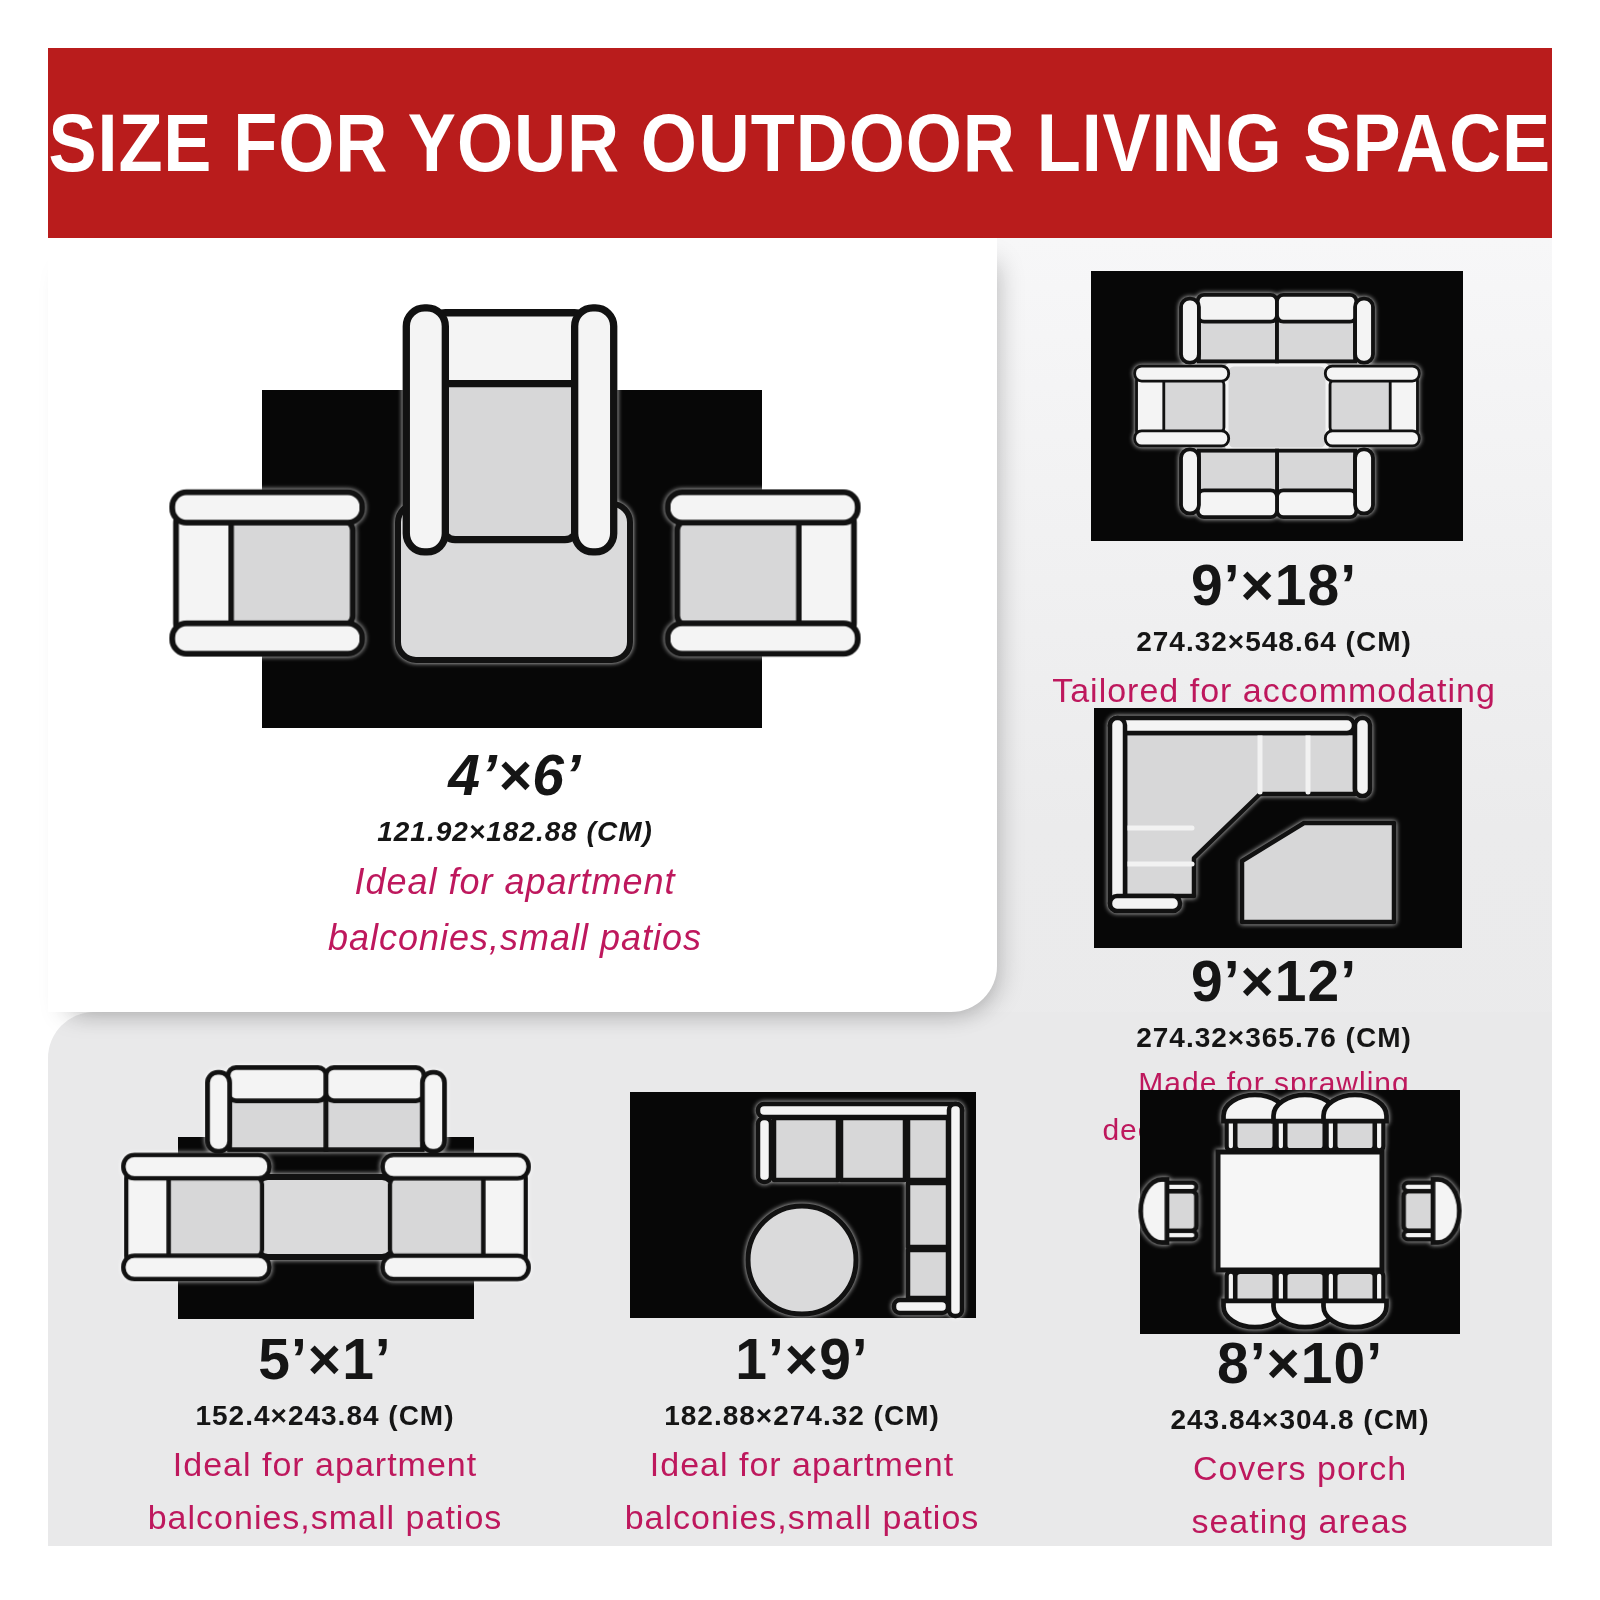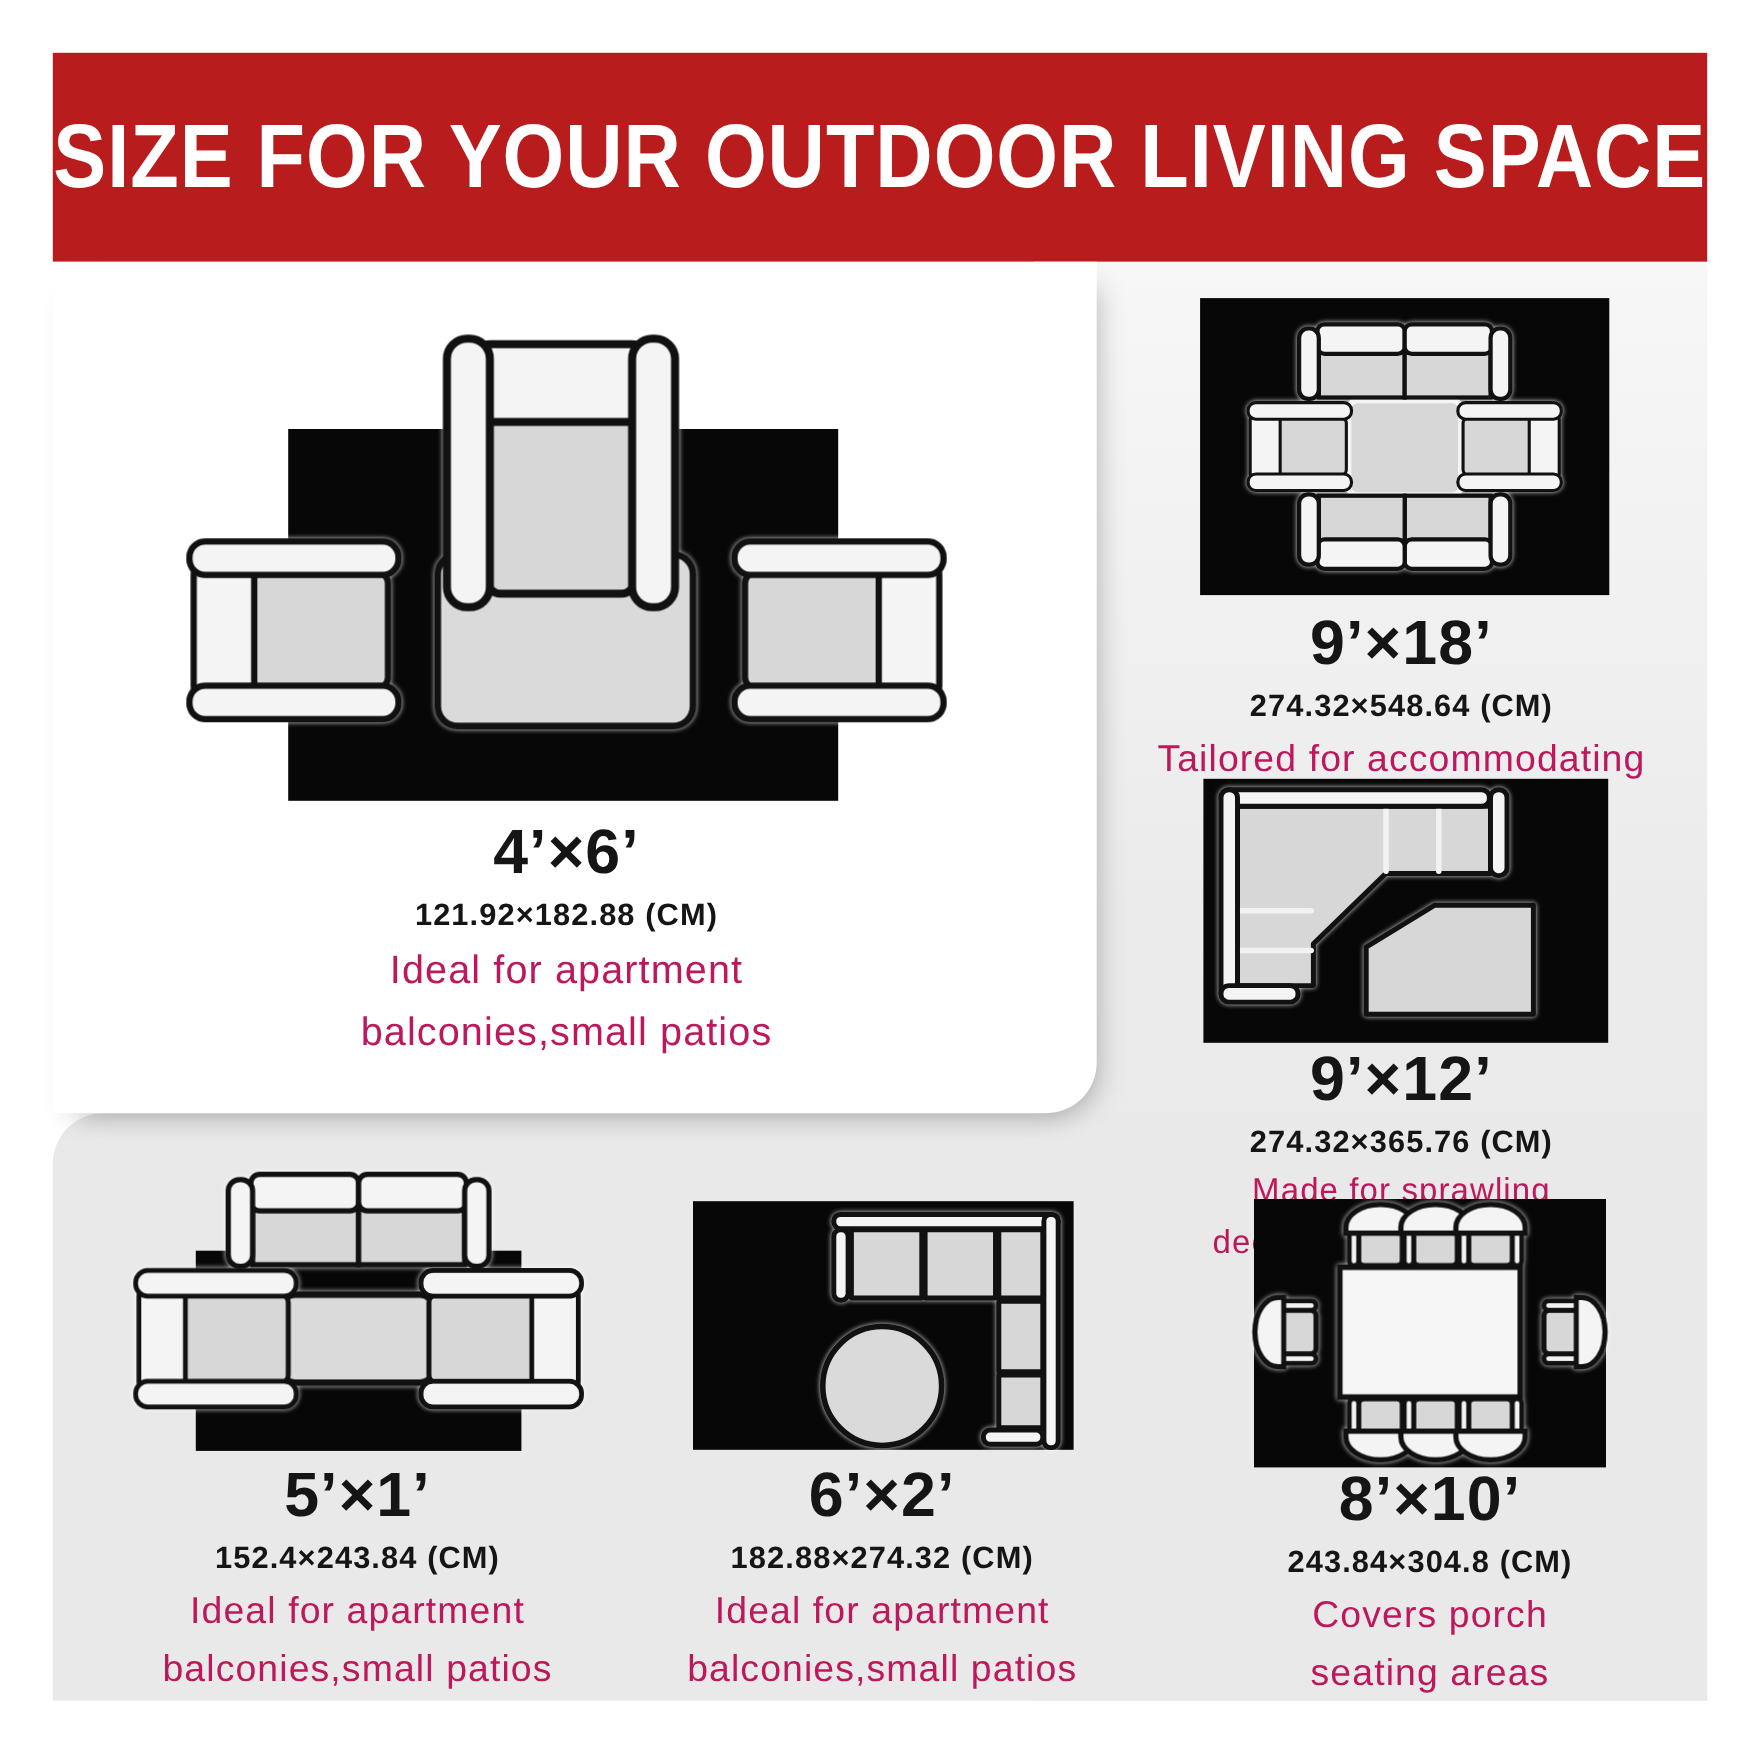--- a/index.html
+++ b/index.html
@@ -80,21 +80,21 @@
 
   <svg class="diagram" style="left:150px;top:258px;" width="720" height="475" viewBox="0 0 720 475">
     <rect class="rug" x="112" y="132" width="500" height="338"></rect>
     <g class="glow">
       <rect class="ct" x="248" y="246" width="232" height="156" rx="18"></rect>
       <use href="#armchair" transform="translate(360,178) scale(1.22) translate(-85,-105)"></use>
       <use href="#armchair" transform="translate(122,315) rotate(-90) scale(0.95) translate(-85,-105)"></use>
       <use href="#armchair" transform="translate(608,315) rotate(90) scale(0.95) translate(-85,-105)"></use>
     </g>
   </svg>
-  <div class="label-block" style="left:205px;top:742px;">
+  <div class="label-block" style="left:205px;top:742px;font-style:italic;">
     <div class="size-title">4’×6’</div>
     <div class="cm">121.92×182.88 (CM)</div>
     <div class="desc" style="font-size:36px">
       <span>Ideal for apartment</span><br>
       <span>balconies,small patios</span>
     </div>
   </div>
 
   <svg class="diagram" style="left:1088px;top:268px;" width="378" height="276" viewBox="0 0 378 276">
     <rect class="rug" x="3" y="3" width="372" height="270"></rect>
@@ -166,21 +166,21 @@
       <rect class="sect-g" x="286" y="113" width="40" height="64"></rect>
       <rect class="sect-g" x="286" y="180" width="40" height="48"></rect>
       <rect class="sect-w" x="136" y="34" width="204" height="13" rx="6"></rect>
       <rect class="sect-w" x="327" y="34" width="13" height="212" rx="6"></rect>
       <rect class="sect-w" x="136" y="48" width="13" height="64" rx="6"></rect>
       <rect class="sect-w" x="272" y="230" width="54" height="13" rx="6"></rect>
       <circle class="ct-s" cx="180" cy="190" r="54"></circle>
     </g>
   </svg>
   <div class="label-block" style="left:492px;top:1326px;">
-    <div class="size-title">6’×2’</div>
+    <div class="size-title">1’×9’</div>
     <div class="cm">182.88×274.32 (CM)</div>
     <div class="desc">
       <span>Ideal for apartment</span><br>
       <span>balconies,small patios</span>
     </div>
   </div>
 
   <svg class="diagram" style="left:1130px;top:1080px;" width="340" height="262" viewBox="0 0 340 262">
     <rect class="rug" x="10" y="10" width="320" height="244"></rect>
     <g class="glow">

